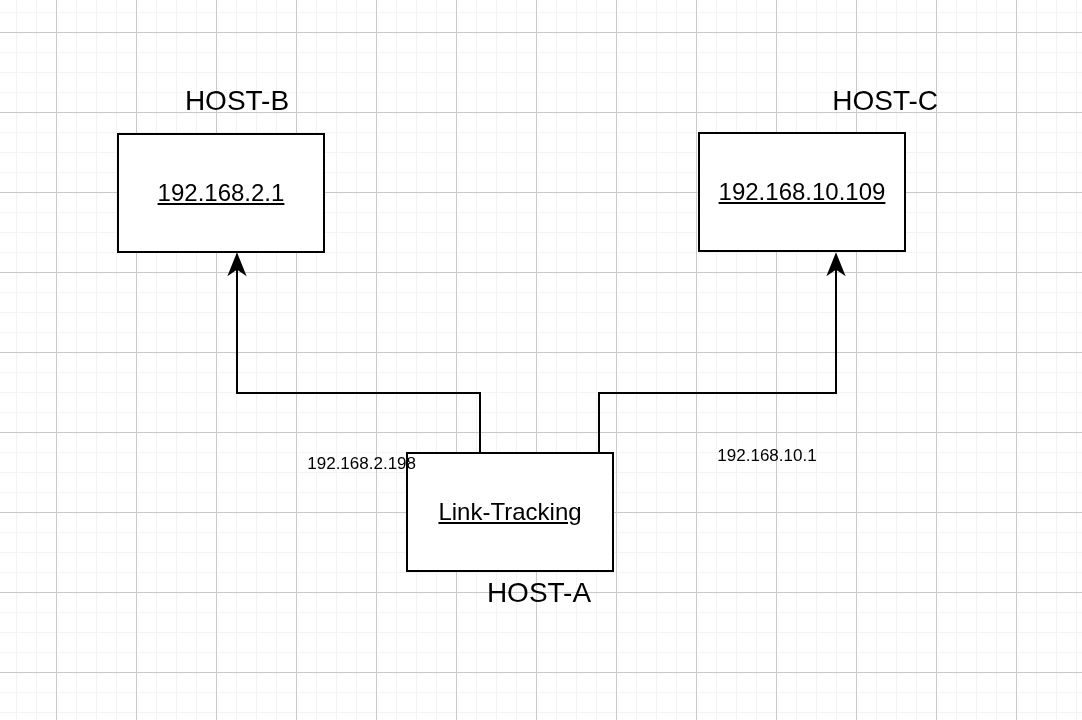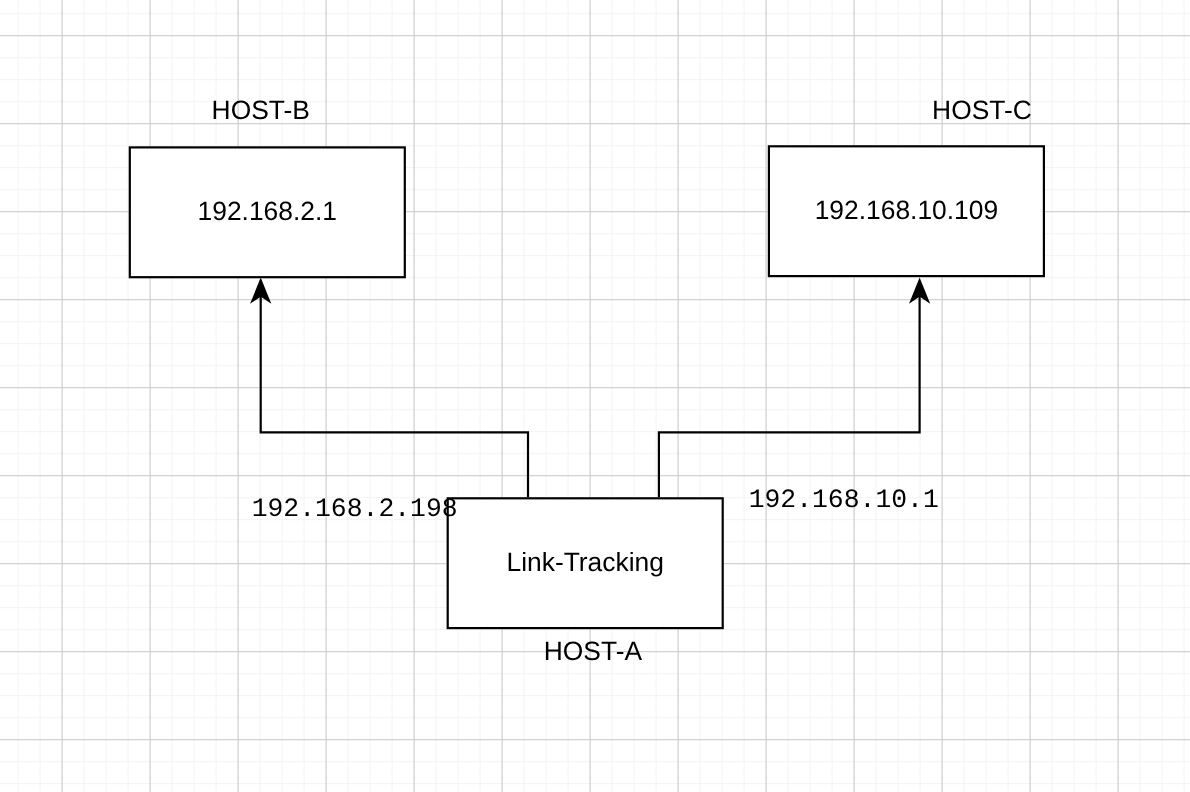--- a/index.html
+++ b/index.html
@@ -20,51 +20,51 @@
     background-position: 56px 0, 0 32px, 16px 0, 0 12px;
   }
   .edges-layer {
     position: absolute;
     left: 0; top: 0;
     width: 1082px; height: 720px;
   }
   .node {
     position: absolute;
     box-sizing: border-box;
-    width: 252px;
+    width: 208px;
     height: 120px;
     background: #ffffff;
     border: 2px solid #000000;
     display: flex;
     align-items: center;
     justify-content: center;
     font-size: 24px;
     line-height: 28px;
     text-align: center;
+    text-decoration: underline;
   }
   .node-host-b { left: 117px; top: 133px; }
   .node-host-c { left: 698px; top: 132px; text-align: right; }
   .node-host-a { left: 406px; top: 452px; }
   .node-title {
     position: absolute;
     width: 240px;
-    font-size: 24px;
+    font-size: 28px;
     line-height: 26px;
     text-align: center;
     white-space: nowrap;
   }
   .title-host-b { left: 117px; top: 88px; }
   .title-host-c { left: 698px; top: 88px; text-align: right; }
   .title-host-a { left: 419px; top: 580px; }
   .edge-label {
     position: absolute;
-    font-size: 24px;
+    font-size: 17px;
     line-height: 26px;
     white-space: nowrap;
-    font-family: Liberation Mono, monospace;
   }
   .edge-label-left  { left: 216px; top: 451px; width: 200px; text-align: right; }
   .edge-label-right { left: 667px; top: 443px; width: 200px; text-align: center; }
 </style>
 </head>
 <body>
 
 <svg class="edges-layer" viewBox="0 0 1082 720" xmlns="http://www.w3.org/2000/svg">
   <g>
     <path d="M480,452 L480,393 L237,393 L237,266" fill="none" stroke="#000000" stroke-width="2" stroke-miterlimit="10"></path>

